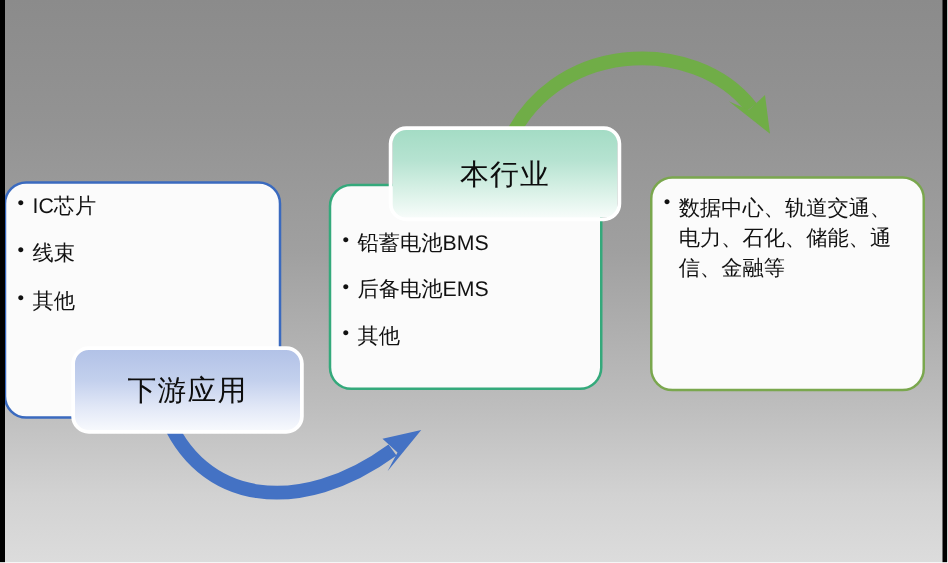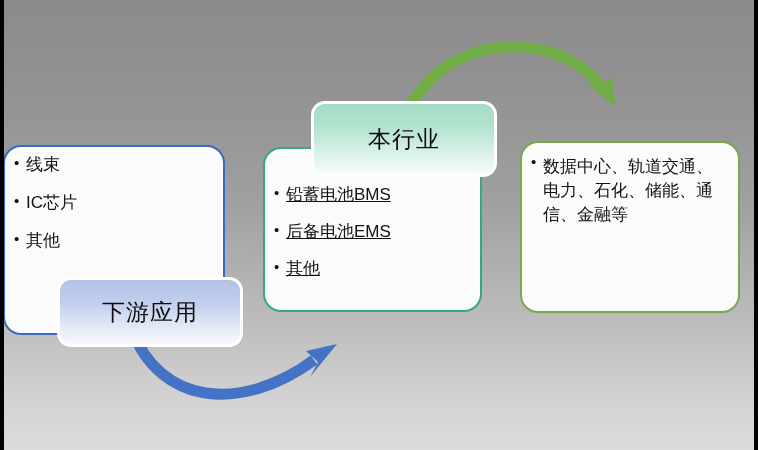--- a/index.html
+++ b/index.html
@@ -80,21 +80,21 @@
     content: "\2022";
     position: absolute;
     left: 0;
     top: -1px;
     font-size: 15px;
     line-height: 1.0;
   }
   .panel-left .bullets  { padding: 9px 0 0 9px; }
   .panel-left .bullets li { margin-bottom: 21px; }
   .panel-mid .bullets   { padding: 37px 0 0 9px; }
-  .panel-mid .bullets li { margin-bottom: 20px; text-decoration: underline; }
+  .panel-mid .bullets li { margin-bottom: 20px; }
 
   .panel-right .bullets { padding: 12px 10px 0 9px; }
   .panel-right .bullets li {
     white-space: normal;
     line-height: 1.42;
     padding-left: 12px;
     text-indent: 0;
   }
 
   
@@ -140,22 +140,22 @@
     <path d="M 337,344 L 306,351 L 318,362 L 310,377 Z" fill="#4472c4"></path>
   </svg>
 
   <svg class="arrow-svg arrow-green-layer" viewBox="0 0 758 450">
     <path d="M 404,120 C 440,30 556,28 601,86" fill="none" stroke="#70ad47" stroke-width="11" stroke-linecap="butt"></path>
     <path d="M 616,107 L 612,76 L 599,88 L 583,81 Z" fill="#70ad47"></path>
   </svg>
 
   <div class="panel panel-left">
     <ul class="bullets">
+      <li>IC芯片</li>
       <li>线束</li>
-      <li>IC芯片</li>
       <li>其他</li>
     </ul>
   </div>
   <div class="chip chip-left">
     <span>下游应用</span>
   </div>
 
   <div class="panel panel-mid">
     <ul class="bullets">
       <li>铅蓄电池BMS</li>

